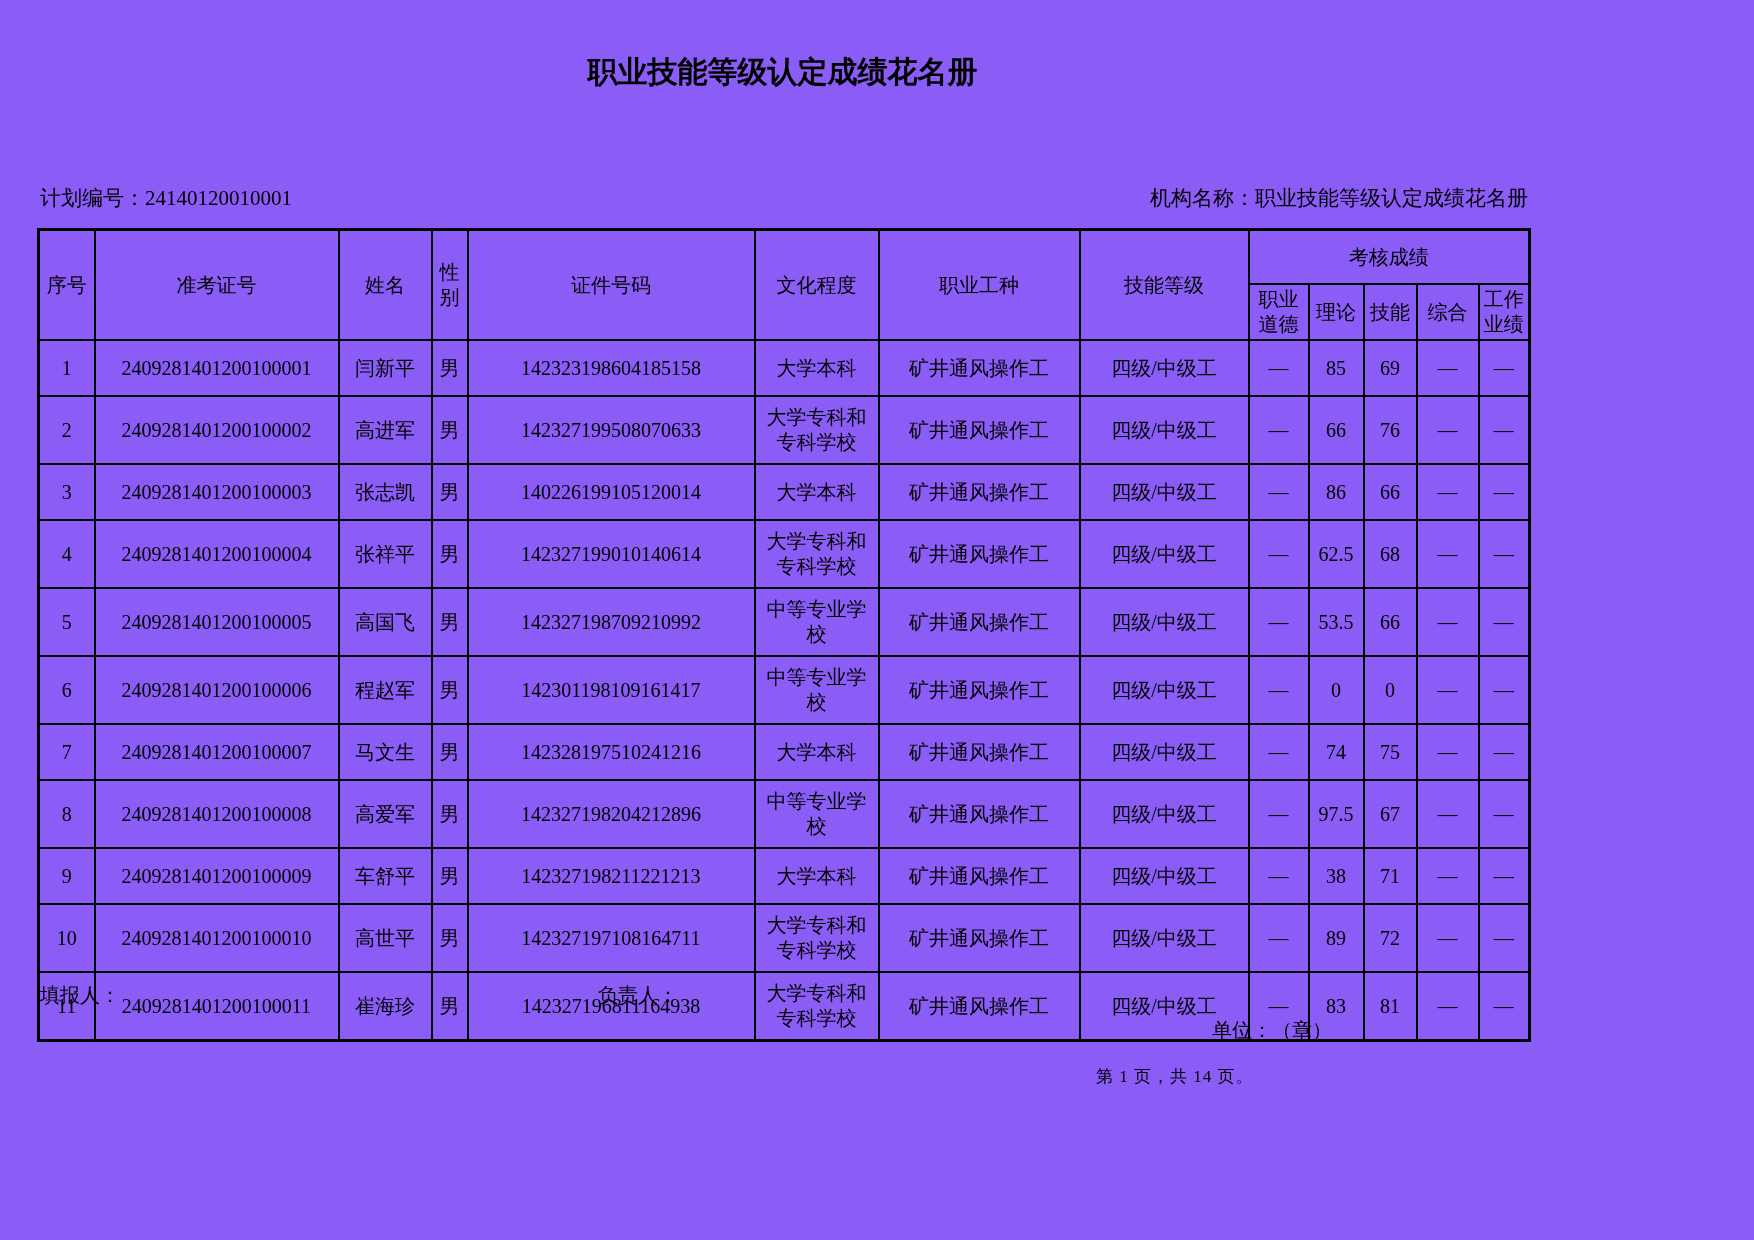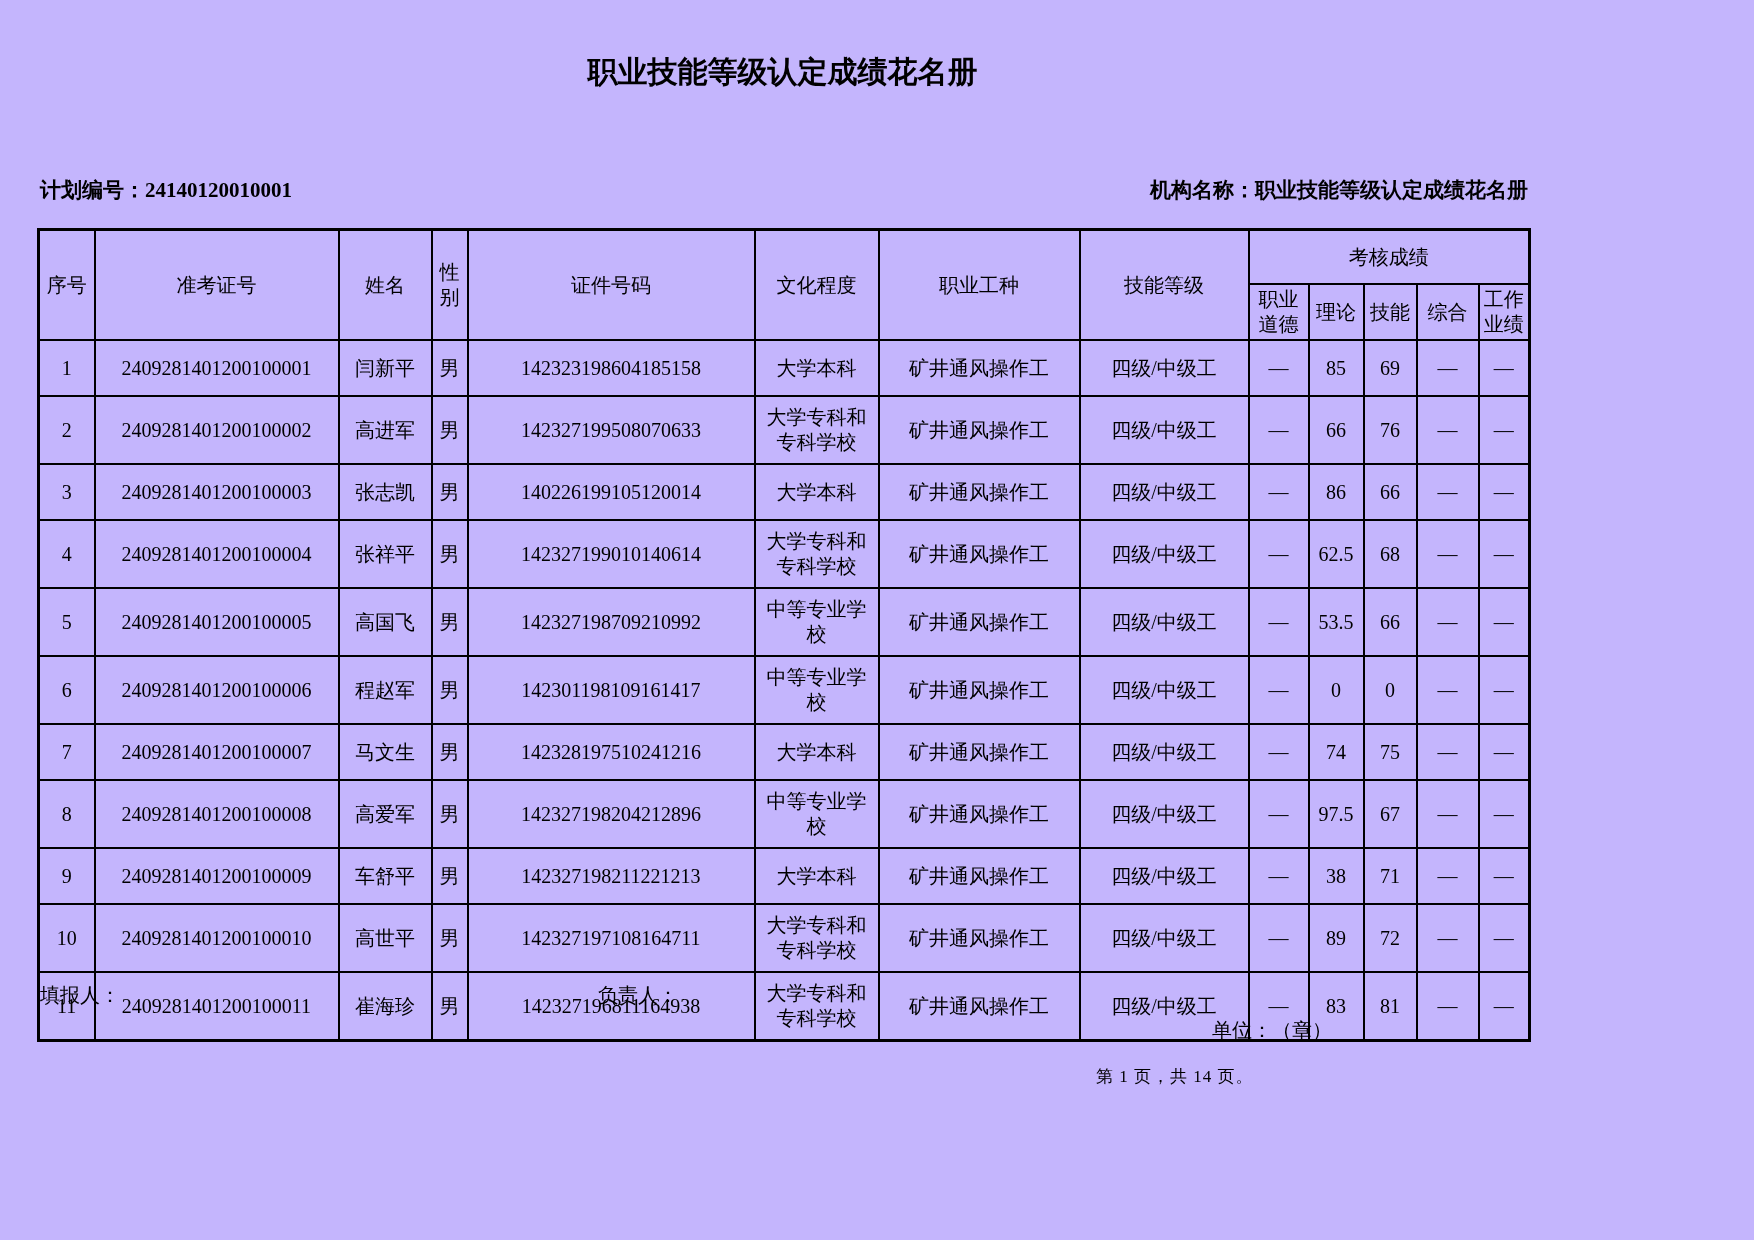--- a/index.html
+++ b/index.html
@@ -1,20 +1,20 @@
 <!DOCTYPE html>
 <html><head>
 <meta charset="utf-8">
 <style>
   html, body { margin: 0; padding: 0; background: #ffffff; }
   .page {
     position: relative;
     width: 1754px;
     height: 1240px;
-    background: #c4b5fd;
+    background: #8b5cf6;
     color: #000000;
     font-family: "Liberation Serif", "DejaVu Serif", serif;
     overflow: hidden;
   }
   .doc-title {
     position: absolute;
     left: 37px; top: 52px; width: 1491px;
     text-align: center;
     font-family: "Liberation Sans", "DejaVu Sans", sans-serif;
     font-weight: bold;
@@ -23,21 +23,21 @@
   }
   .meta-row {
     position: absolute;
     left: 40px; width: 1488px;
     display: flex;
     justify-content: space-between;
     font-size: 21px;
     white-space: nowrap;
   }
   .meta-1 { top: 130px; }
-  .meta-2 { top: 176px; font-weight: bold; }
+  .meta-2 { top: 184px; }
   .roster {
     position: absolute;
     left: 37px; top: 228px;
     width: 1491px;
     border-collapse: collapse;
     table-layout: fixed;
     border: 3px solid #000;
     font-size: 20px;
   }
   .roster th, .roster td {

